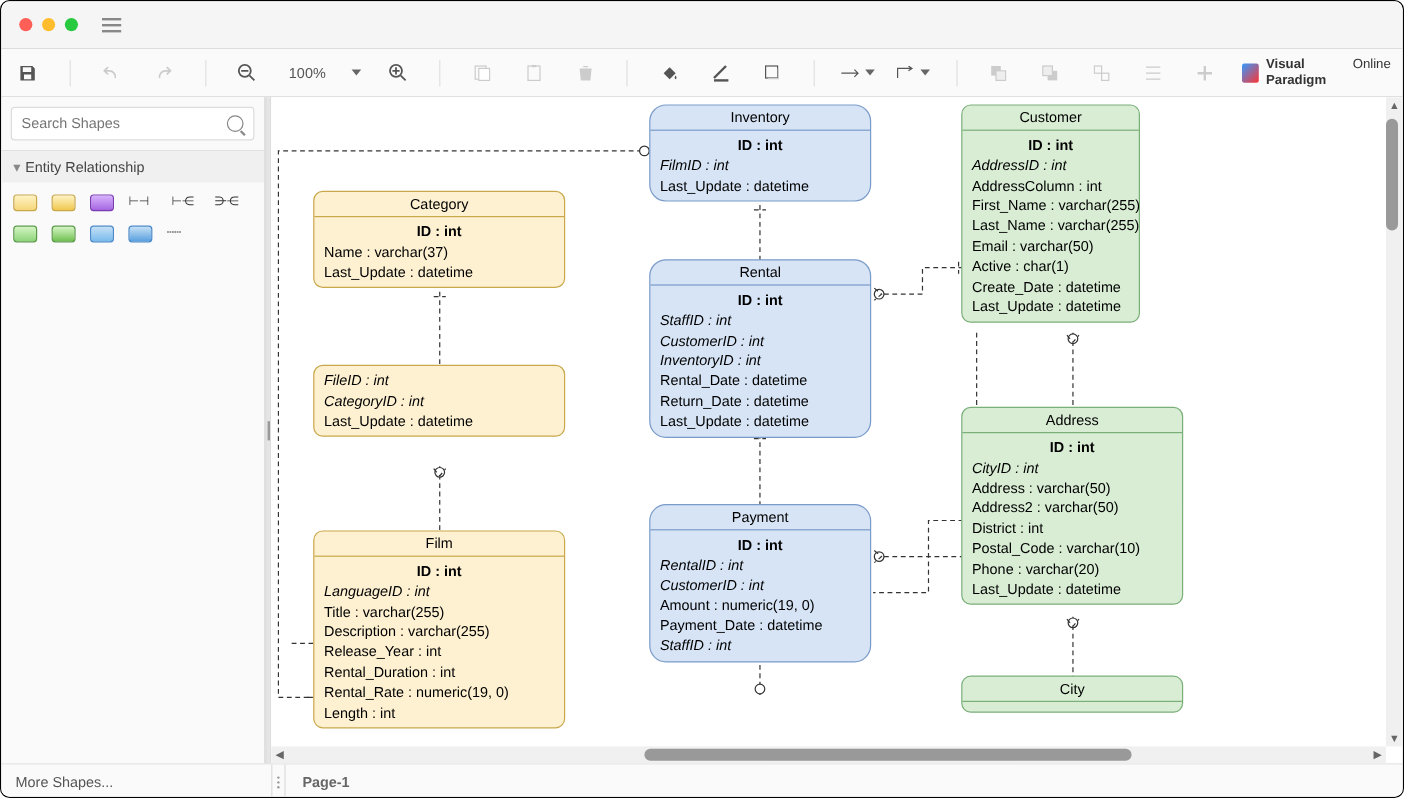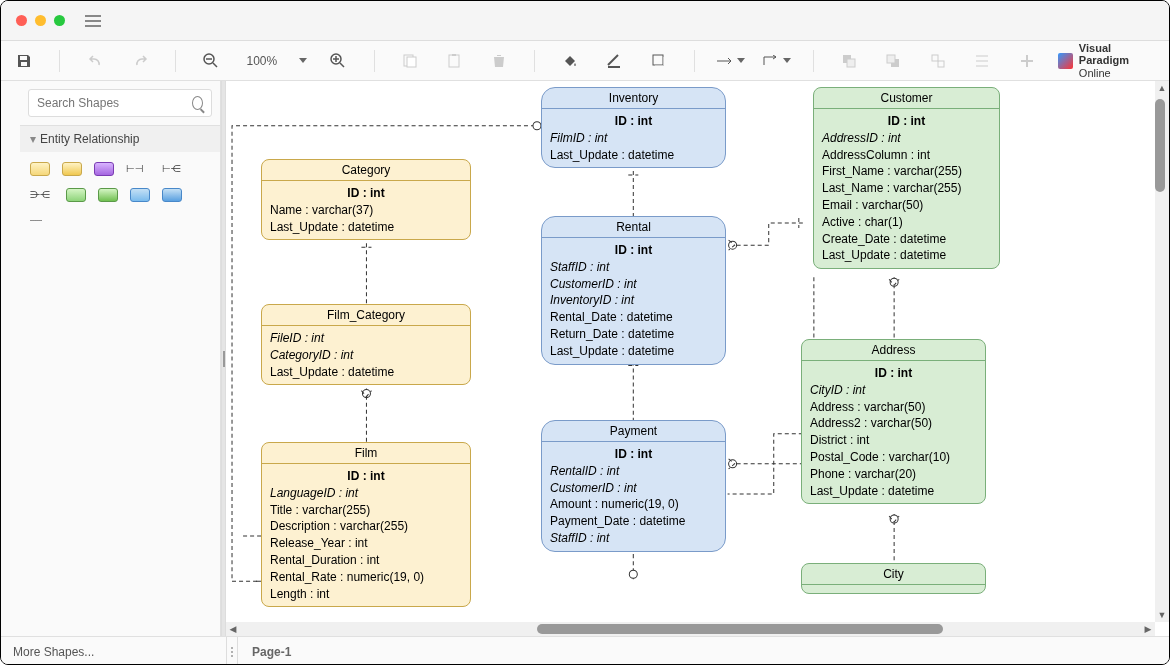--- a/index.html
+++ b/index.html
@@ -14,24 +14,24 @@
 .refresh-icon::after { content: ''; position: absolute; top: -3px; right: 1px; border: 3px solid transparent; border-bottom-color: #888; transform: rotate(-45deg); }
 .hamburger { margin-left: 12px; display: flex; flex-direction: column; gap: 3px; }
 .hamburger span { width: 16px; height: 2px; background: #888; }
 .toolbar { height: 40px; background: #fafafa; border-bottom: 1px solid #e0e0e0; display: flex; align-items: center; padding: 0 10px; gap: 18px; }
 .tb-btn { width: 28px; height: 28px; display: inline-flex; align-items: center; justify-content: center; color: #555; cursor: pointer; border-radius: 2px; }
 .tb-btn.disabled { color: #ccc; }
 .tb-sep { width: 1px; height: 22px; background: #e0e0e0; margin: 0 4px; }
 .zoom-text { color: #555; padding: 0 4px; }
 .logo-area { margin-left: auto; display: flex; align-items: center; gap: 6px; font-size: 11px; color: #333; }
 .logo-img { width: 16px; height: 16px; background: linear-gradient(135deg, #3399ff, #ff3333); border-radius: 2px; }
-.logo-text { display: flex; flex-direction: column; line-height: 1.1; }
+.logo-text { display: flex; flex-direction: row; line-height: 1.1; }
 .logo-text b { font-weight: bold; }
 .main-area { display: flex; height: calc(665px - 40px - 40px - 30px); }
-.sidebar { width: 220px; background: #fafafa; border-right: 1px solid #e0e0e0; display: flex; flex-direction: column; padding-left: 19px; }
+.sidebar { width: 220px; background: #fafafa; border-right: 1px solid #e0e0e0; display: flex; flex-direction: column; }
 .search-shapes { margin: 8px; height: 28px; border: 1px solid #ddd; border-radius: 3px; background: #fff; display: flex; align-items: center; padding: 0 8px; color: #888; }
 .search-shapes input { border: none; outline: none; flex: 1; font-size: 12px; }
 .sg-icon { width: 14px; height: 14px; border: 1.5px solid #888; border-radius: 50%; position: relative; }
 .sg-icon::after { content: ''; position: absolute; width: 5px; height: 1.5px; background: #888; bottom: -2px; right: -3px; transform: rotate(45deg); }
 .palette-section { border-top: 1px solid #e0e0e0; }
 .palette-header { padding: 6px 10px; color: #444; background: #f0f0f0; display: flex; align-items: center; gap: 4px; }
 .palette-body { padding: 10px; display: flex; flex-wrap: wrap; gap: 12px; }
 .shape-icon { width: 20px; height: 14px; border: 1px solid #888; border-radius: 3px; }
 .shape-icon.yellow { background: linear-gradient(#fff3c4, #f5d77a); border-color: #c9a84b; }
 .shape-icon.yellow2 { background: linear-gradient(#fff3c4, #f0c850); border-color: #c9a84b; }
@@ -291,21 +291,21 @@
         <path d="M869 340 L840 340 L840 400 L794 400"></path>
       </svg>
     <div class="entity blue" style="left: 315px; top: 6px; width: 185px;">
           <div class="entity-header">Inventory</div>
           <div class="entity-body">
             <div class="attr pk">ID : int</div>
             <div class="attr fk">FilmID : int</div>
             <div class="attr">Last_Update : datetime</div>
           </div>
         </div>
-        <div class="entity green" style="left: 587px; top: 6px; width: 187px;">
+        <div class="entity green" style="left: 575px; top: 6px; width: 149px;">
           <div class="entity-header">Customer</div>
           <div class="entity-body">
             <div class="attr pk">ID : int</div>
             <div class="attr fk">AddressID : int</div>
             <div class="attr">AddressColumn : int</div>
             <div class="attr">First_Name : varchar(255)</div>
             <div class="attr">Last_Name : varchar(255)</div>
             <div class="attr">Email : varchar(50)</div>
             <div class="attr">Active : char(1)</div>
             <div class="attr">Create_Date : datetime</div>
@@ -326,21 +326,20 @@
             <div class="attr pk">ID : int</div>
             <div class="attr fk">StaffID : int</div>
             <div class="attr fk">CustomerID : int</div>
             <div class="attr fk">InventoryID : int</div>
             <div class="attr">Rental_Date : datetime</div>
             <div class="attr">Return_Date : datetime</div>
             <div class="attr">Last_Update : datetime</div>
           </div>
         </div>
         <div class="entity yellow" style="left: 35px; top: 223px; width: 210px;">
-          <div class="entity-header">Film_Category</div>
           <div class="entity-body">
             <div class="attr fk">FileID : int</div>
             <div class="attr fk">CategoryID : int</div>
             <div class="attr">Last_Update : datetime</div>
           </div>
         </div>
         <div class="entity green" style="left: 575px; top: 258px; width: 185px;">
           <div class="entity-header">Address</div>
           <div class="entity-body">
             <div class="attr pk">ID : int</div>

